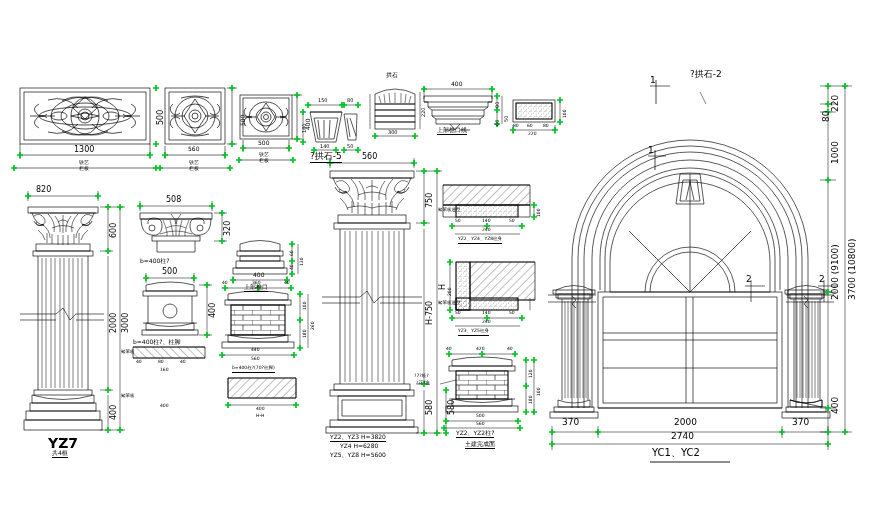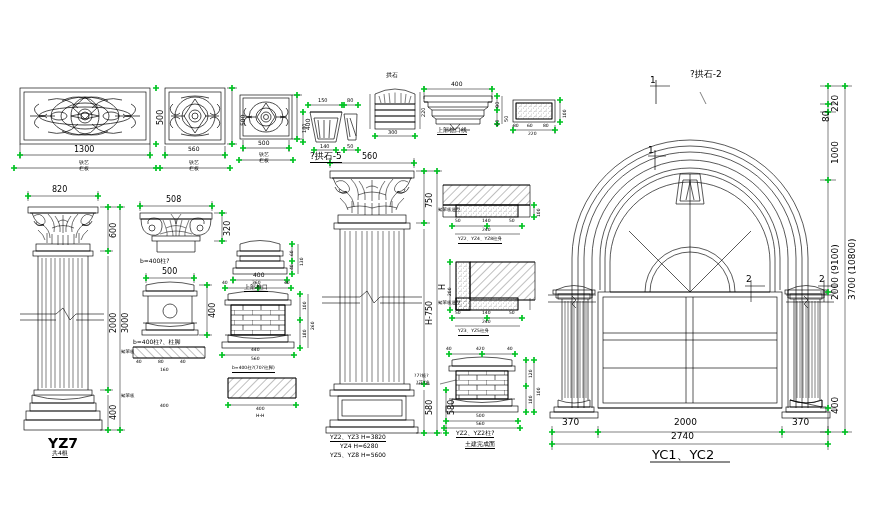--- a/index.html
+++ b/index.html
@@ -10,21 +10,21 @@
   svg.layer{position:absolute;left:0;top:0;width:870px;height:508px;}
   .lbl{position:absolute;font-family:"DejaVu Sans",sans-serif;color:#000;
        white-space:nowrap;line-height:1;}
   .dim{font-size:8px;}
   .dim6{font-size:6px;}
   .dim5{font-size:5px;}
   .dim45{font-size:4.5px;}
   .big{font-size:14px;font-weight:bold;}
   .mid{font-size:9px;}
   .rot{transform-origin:0 0;transform:rotate(-90deg);}
-  .ttl{font-size:13px;}
+  .ttl{font-size:10px;}
   .und{border-bottom:1px solid #000;padding-bottom:1px;}
 </style>
 </head>
 <body>
 
 <div id="sheet">
 
 <svg class="layer" viewBox="0 0 870 508" shape-rendering="geometricPrecision">
   <defs>
     <pattern id="hatch45" width="6" height="6" patternUnits="userSpaceOnUse" patternTransform="rotate(45)">
@@ -613,21 +613,21 @@
 <div class="lbl dim5 rot" style="left:495px;top:126px;">60</div>
 <div class="lbl dim5 rot" style="left:504px;top:122px;">50</div>
 <div class="lbl dim6 und" style="left:437px;top:127px;">上部檐口线</div>
 
 <div class="lbl dim45" style="left:513px;top:124px;">80</div>
 <div class="lbl dim45" style="left:527px;top:124px;">60</div>
 <div class="lbl dim45" style="left:543px;top:124px;">80</div>
 <div class="lbl dim45" style="left:528px;top:132px;">220</div>
 <div class="lbl dim45 rot" style="left:563px;top:118px;">100</div>
 
-<div class="lbl dim" style="left:52px;top:186px;">820</div>
+<div class="lbl dim" style="left:36px;top:186px;">820</div>
 <div class="lbl dim rot" style="left:110px;top:238px;">600</div>
 <div class="lbl dim rot" style="left:110px;top:333px;">2000</div>
 <div class="lbl dim rot" style="left:110px;top:420px;">400</div>
 <div class="lbl dim rot" style="left:122px;top:333px;">3000</div>
 <div class="lbl big" style="left:48px;top:436px;">YZ7</div>
 <div class="lbl dim6 und" style="left:52px;top:450px;">共4根</div>
 
 <div class="lbl dim" style="left:166px;top:196px;">508</div>
 <div class="lbl dim rot" style="left:224px;top:236px;">320</div>
 <div class="lbl dim6" style="left:140px;top:258px;">b=400柱?</div>

